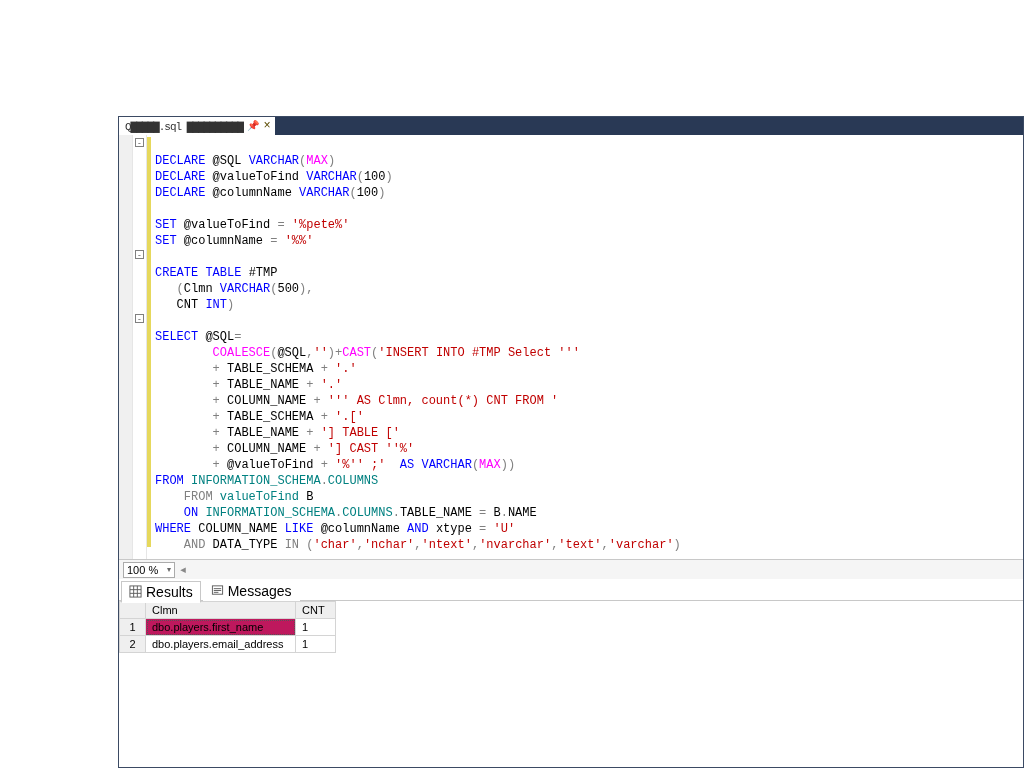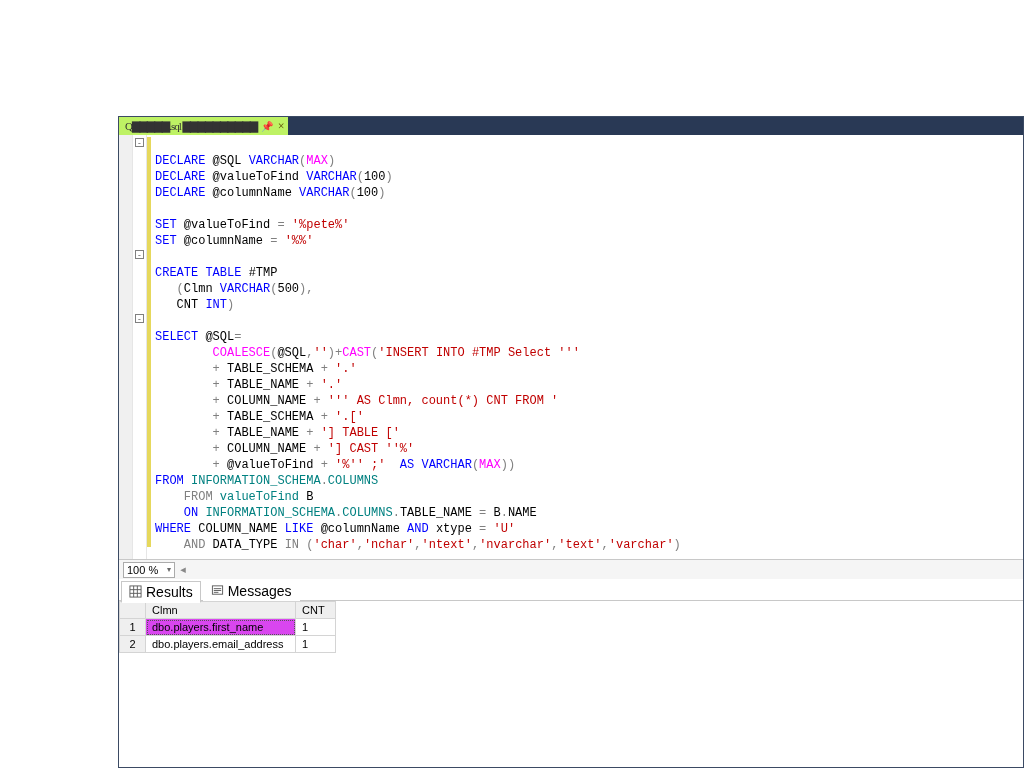--- a/index.html
+++ b/index.html
@@ -22,29 +22,29 @@
     display: flex;
     flex-direction: column;
   }
   .tabbar {
     height: 18px;
     background: #293955;
     display: flex;
     align-items: stretch;
   }
   .tab {
-    background: #bef264;
+    background: #ffffff;
     height: 18px;
     display: flex;
     align-items: center;
     gap: 4px;
     padding: 0 4px 0 6px;
     font-size: 11px;
     color: #333;
-    font-family: Liberation Serif, serif;
+    font-family: Liberation Mono, monospace;
     white-space: nowrap;
     overflow: hidden;
     max-width: 260px;
   }
   .tab .pinned {
     color: #8a6d00;
     font-size: 10px;
   }
   .tab .close {
     color: #5a4a00;
@@ -176,21 +176,21 @@
   table.grid th {
     background: #efefef;
     font-weight: normal;
   }
   table.grid th.rowhead, table.grid td.rowhead {
     background: #efefef;
     text-align: center;
     width: 26px;
   }
   table.grid td.sel {
-    background: #d946ef;
+    background: #be185d;
     outline: 1px dotted #555;
     outline-offset: -2px;
     margin-left: 36px;
   }
   .arrow-left, .arrow-right {
     width: 12px; height: 12px;
     display: inline-flex; align-items:center; justify-content:center;
     color:#888;
   }
 </style>

